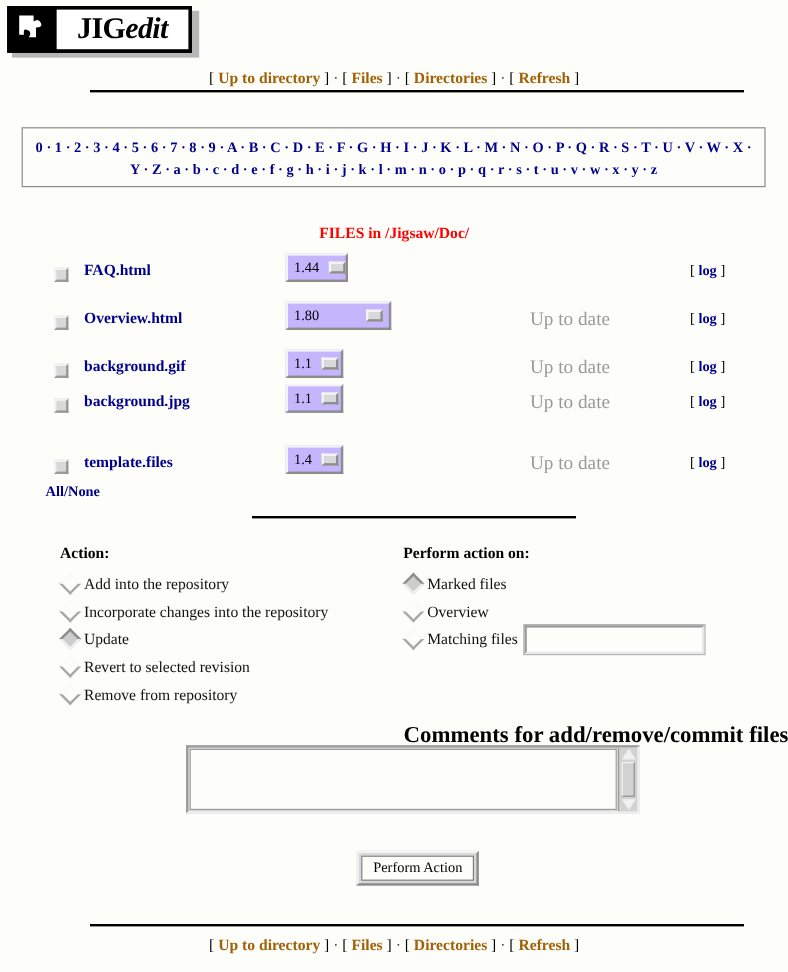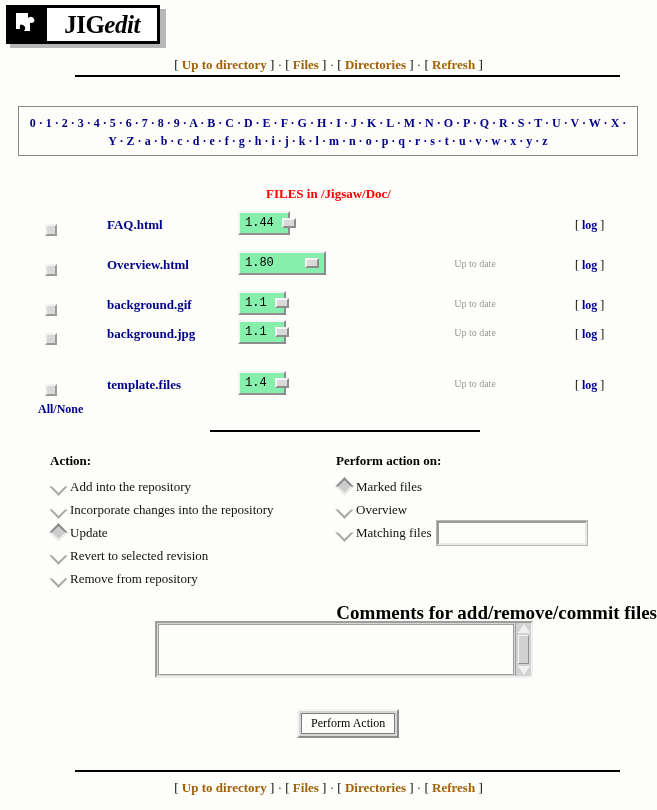--- a/index.html
+++ b/index.html
@@ -122,23 +122,23 @@
 
   
   .file-row {
     position: absolute;
     left: 0;
     width: 657px;
     height: 40px;
   }
   .cell-check { position: absolute; left: 45px; top: 10px; }
   .cell-name  { position: absolute; left: 70px; top: 7px; font-size: 13px; font-weight: bold; }
-  .cell-name a { color: #00008b; text-decoration: none; margin-left: 37px; }
+  .cell-name a { color: #00008b; text-decoration: none; }
   .cell-sel   { position: absolute; left: 238px; top: 1px; }
-  .cell-status{ position: absolute; left: 380px; top: 8px; width: 190px; text-align: center; font-size: 10px; }
+  .cell-status{ position: absolute; left: 380px; top: 8px; width: 190px; text-align: center; font-size: 16px; }
   .cell-log   { position: absolute; left: 575px; top: 8px; font-size: 12px; }
   .cell-log a { color: #00008b; font-weight: bold; text-decoration: none; }
   .status-ok   { color: #999999; }
   .status-warn { color: #ff0000; font-weight: bold; font-size: 13px; }
 
   
   .mcheck {
     display: inline-block;
     width: 12px; height: 12px;
     background: #d8d8d8;
@@ -146,34 +146,34 @@
     border-left: 2px solid #f2f2f2;
     border-right: 2px solid #9a9a9a;
     border-bottom: 2px solid #9a9a9a;
     box-sizing: border-box;
     vertical-align: middle;
   }
 
   
   .msel {
     display: inline-block;
-    background: #86efac;
+    background: #c4b5fd;
     border-top: 2px solid #f4f4f4;
     border-left: 2px solid #f4f4f4;
     border-right: 2px solid #8d8d8d;
     border-bottom: 2px solid #8d8d8d;
     box-sizing: border-box;
     height: 24px;
     padding: 0 5px;
     font-size: 12px;
     color: #000;
     display: flex;
     align-items: center;
     justify-content: space-between;
-    font-family: Liberation Mono, monospace;
+    font-family: Liberation Serif, serif;
   }
   .msel .val { white-space: nowrap; }
   .msel .knob {
     display: inline-block;
     width: 14px; height: 10px;
     margin-left: 8px;
     background: #d9d9d9;
     border-top: 2px solid #f4f4f4;
     border-left: 2px solid #f4f4f4;
     border-right: 2px solid #8d8d8d;

